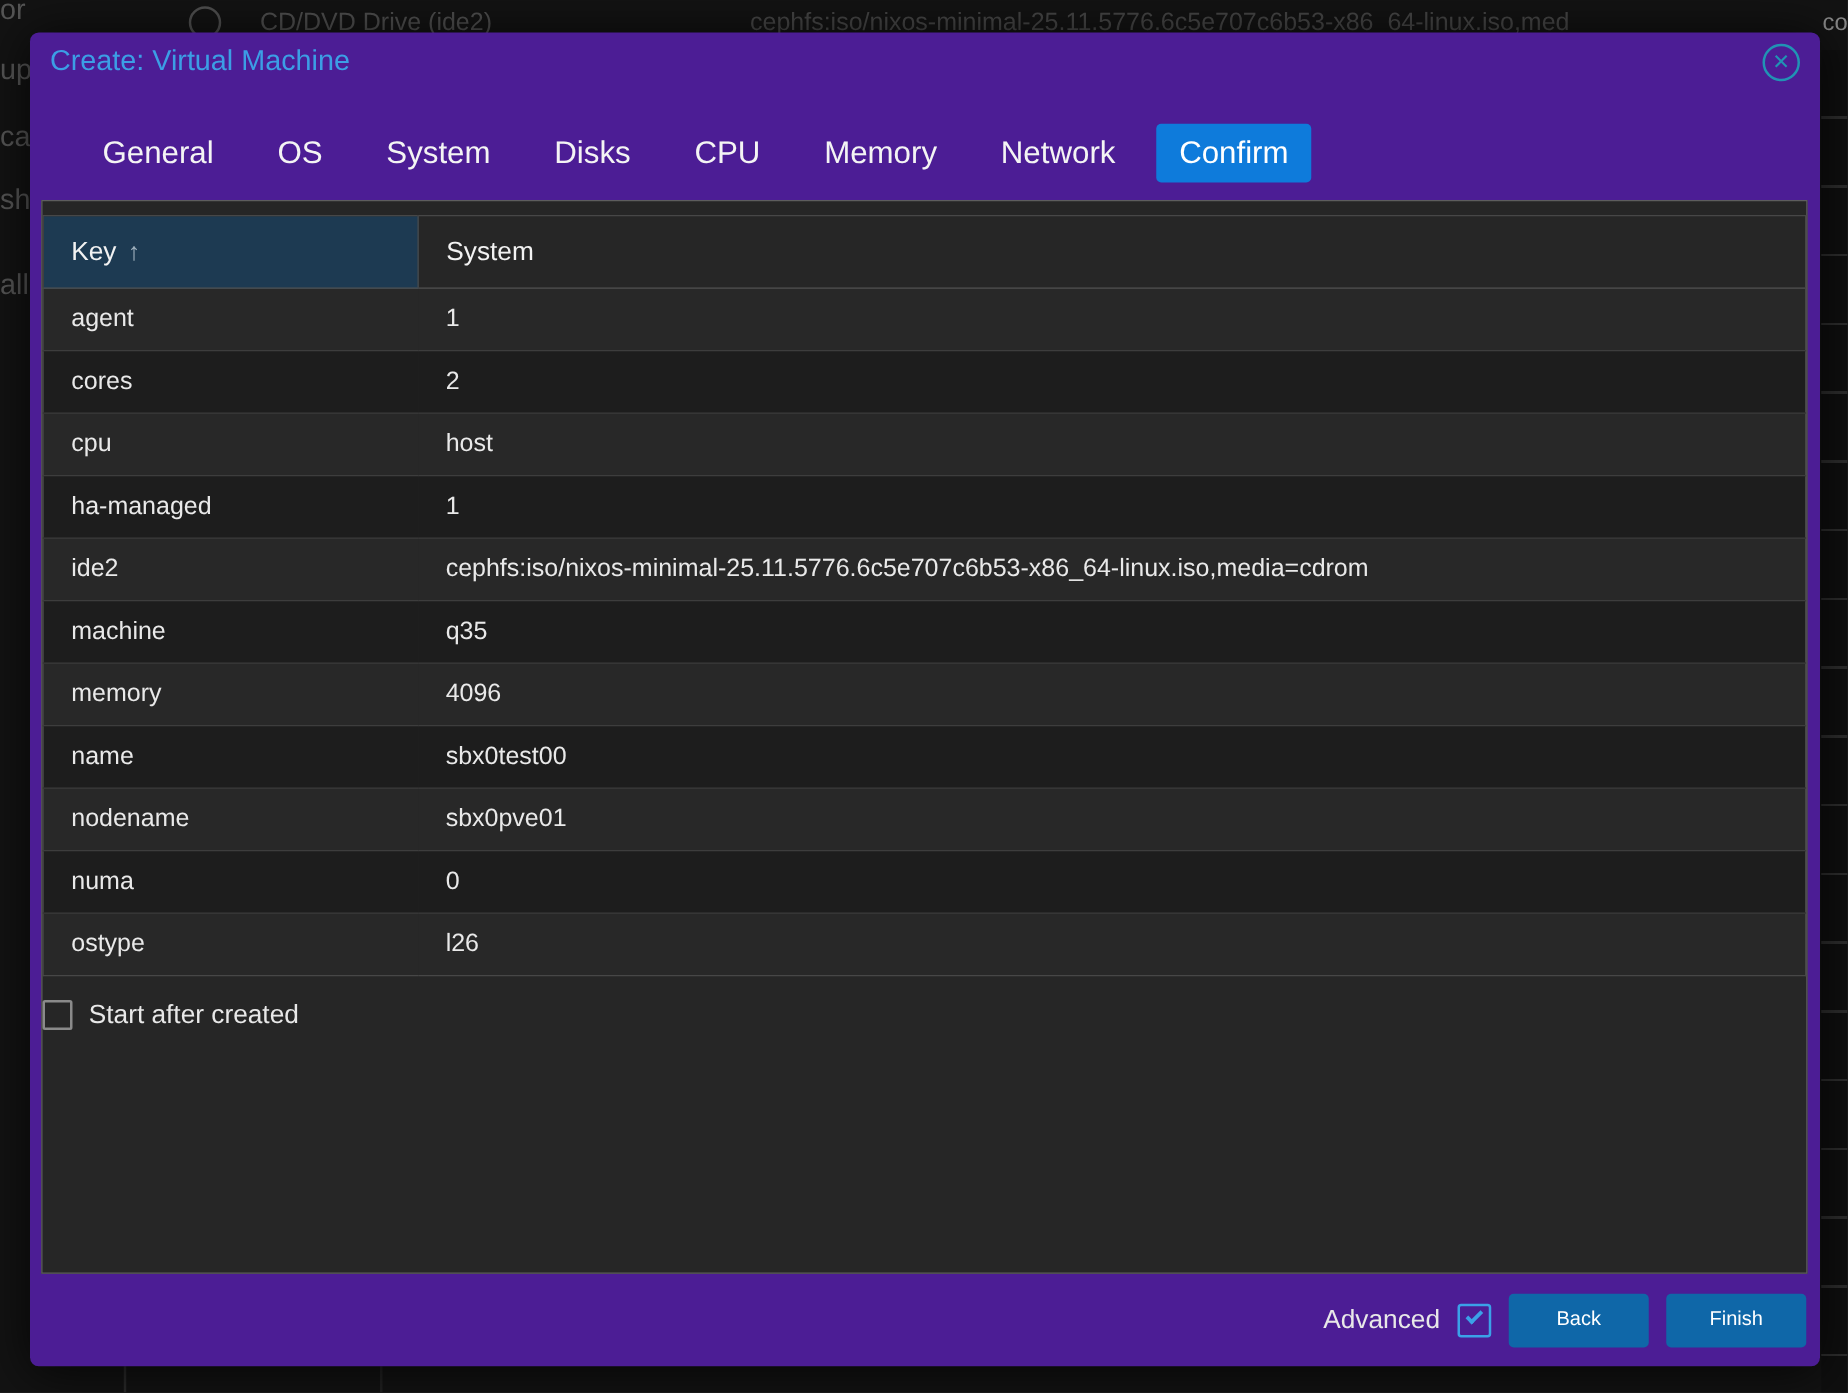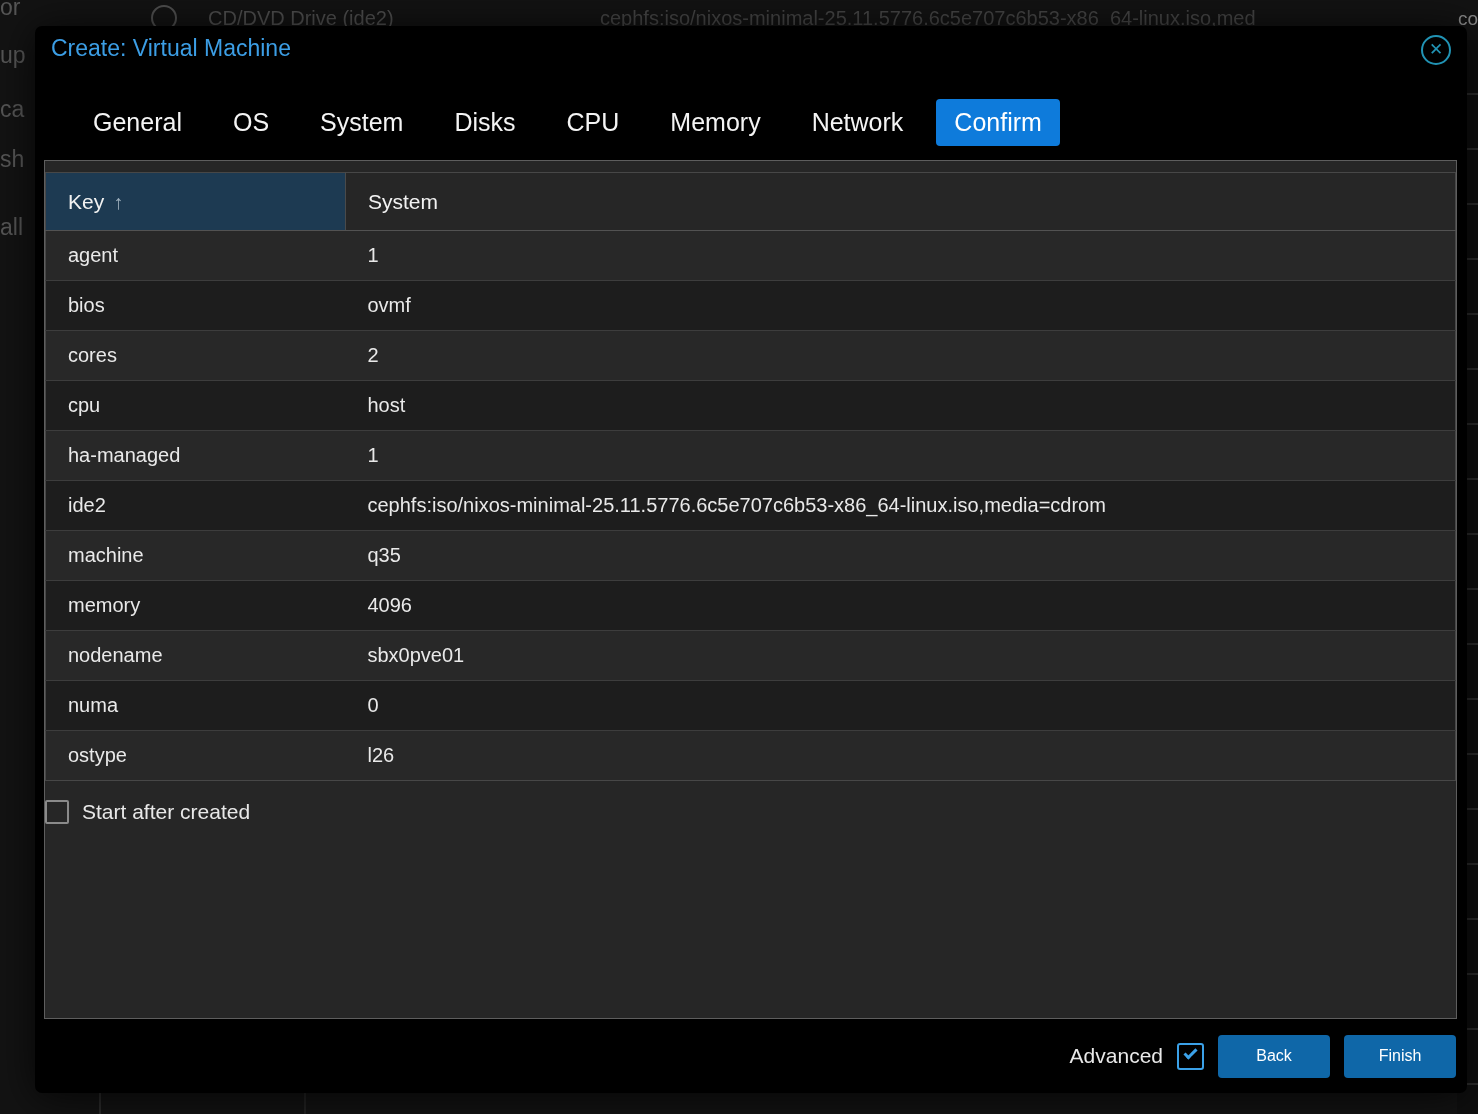--- a/index.html
+++ b/index.html
@@ -23,23 +23,22 @@
     position:absolute; left:1457px; top:40px; width:21px; height:1074px;
     background:repeating-linear-gradient(180deg,#0f0f0f 0 53px,#2e2e2e 53px 55px);
   }
   .bg-right-text { position:absolute; left:1458px; top:8px; color:#8a8a8a; font-size:19px; }
   .bg-bottom-line1 { position:absolute; left:99px; top:1093px; width:2px; height:21px; background:#2b2b2b; }
   .bg-bottom-line2 { position:absolute; left:304px; top:1093px; width:2px; height:21px; background:#222; }
 
   
   .dialog {
     position:absolute; left:24px; top:26px; width:1432px; height:1067px;
-    background:#000000; border-radius:7px;
+    background:#4c1d95; border-radius:7px;
     box-shadow:0 4px 40px rgba(0,0,0,0.75);
-    margin-left:11px;
   }
   .dialog-title {
     position:absolute; left:16px; top:9px;
     font-size:23px; color:#3c9ee5;
   }
   .close-btn {
     position:absolute; right:16px; top:9px; width:30px; height:30px;
     border:2px solid #2193b4; border-radius:50%;
     color:#2193b4; font-size:17px; line-height:26px; text-align:center;
     cursor:pointer; user-select:none;
@@ -159,24 +158,20 @@
             <span>System</span>
           </th>
         </tr>
       </thead>
       <tbody id="kv-body">
           <tr>
             <td>agent</td>
             <td>1</td>
           </tr>
           <tr>
-            <td>bios</td>
-            <td>ovmf</td>
-          </tr>
-          <tr>
             <td>cores</td>
             <td>2</td>
           </tr>
           <tr>
             <td>cpu</td>
             <td>host</td>
           </tr>
           <tr>
             <td>ha-managed</td>
             <td>1</td>
@@ -185,20 +180,24 @@
             <td>ide2</td>
             <td>cephfs:iso/nixos-minimal-25.11.5776.6c5e707c6b53-x86_64-linux.iso,media=cdrom</td>
           </tr>
           <tr>
             <td>machine</td>
             <td>q35</td>
           </tr>
           <tr>
             <td>memory</td>
             <td>4096</td>
+          </tr>
+          <tr>
+            <td>name</td>
+            <td>sbx0test00</td>
           </tr>
           <tr>
             <td>nodename</td>
             <td>sbx0pve01</td>
           </tr>
           <tr>
             <td>numa</td>
             <td>0</td>
           </tr>
           <tr>

